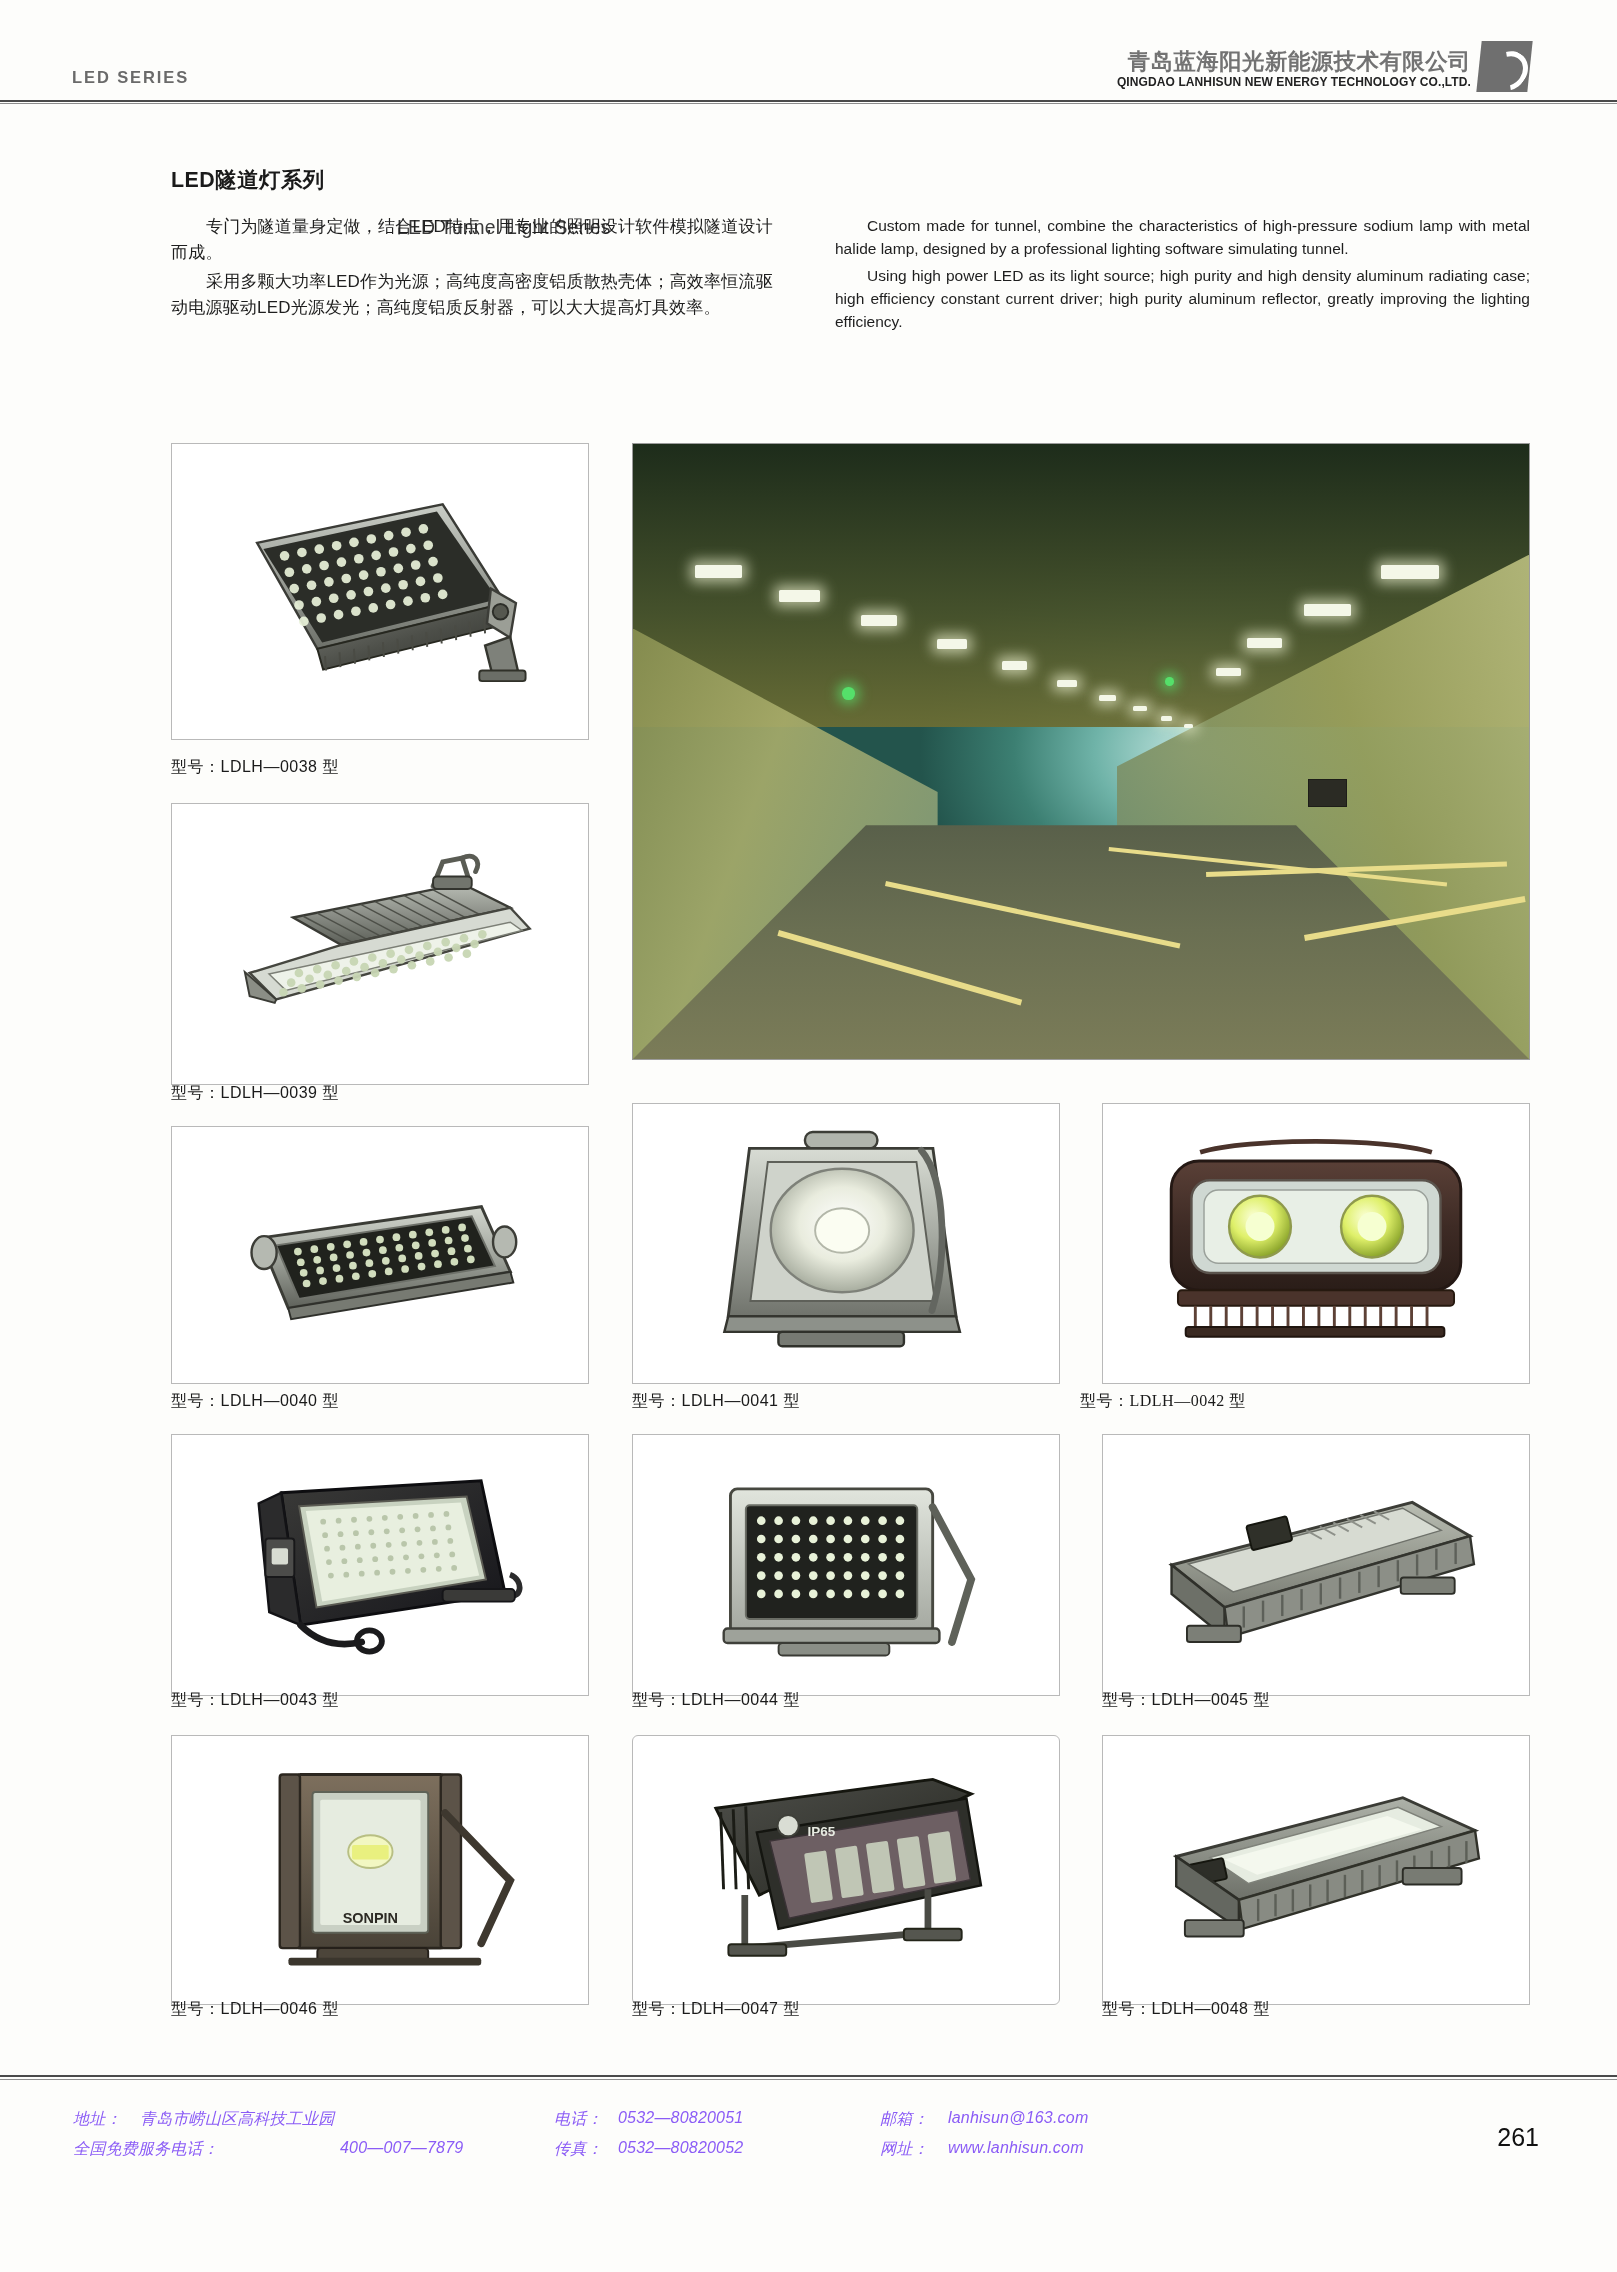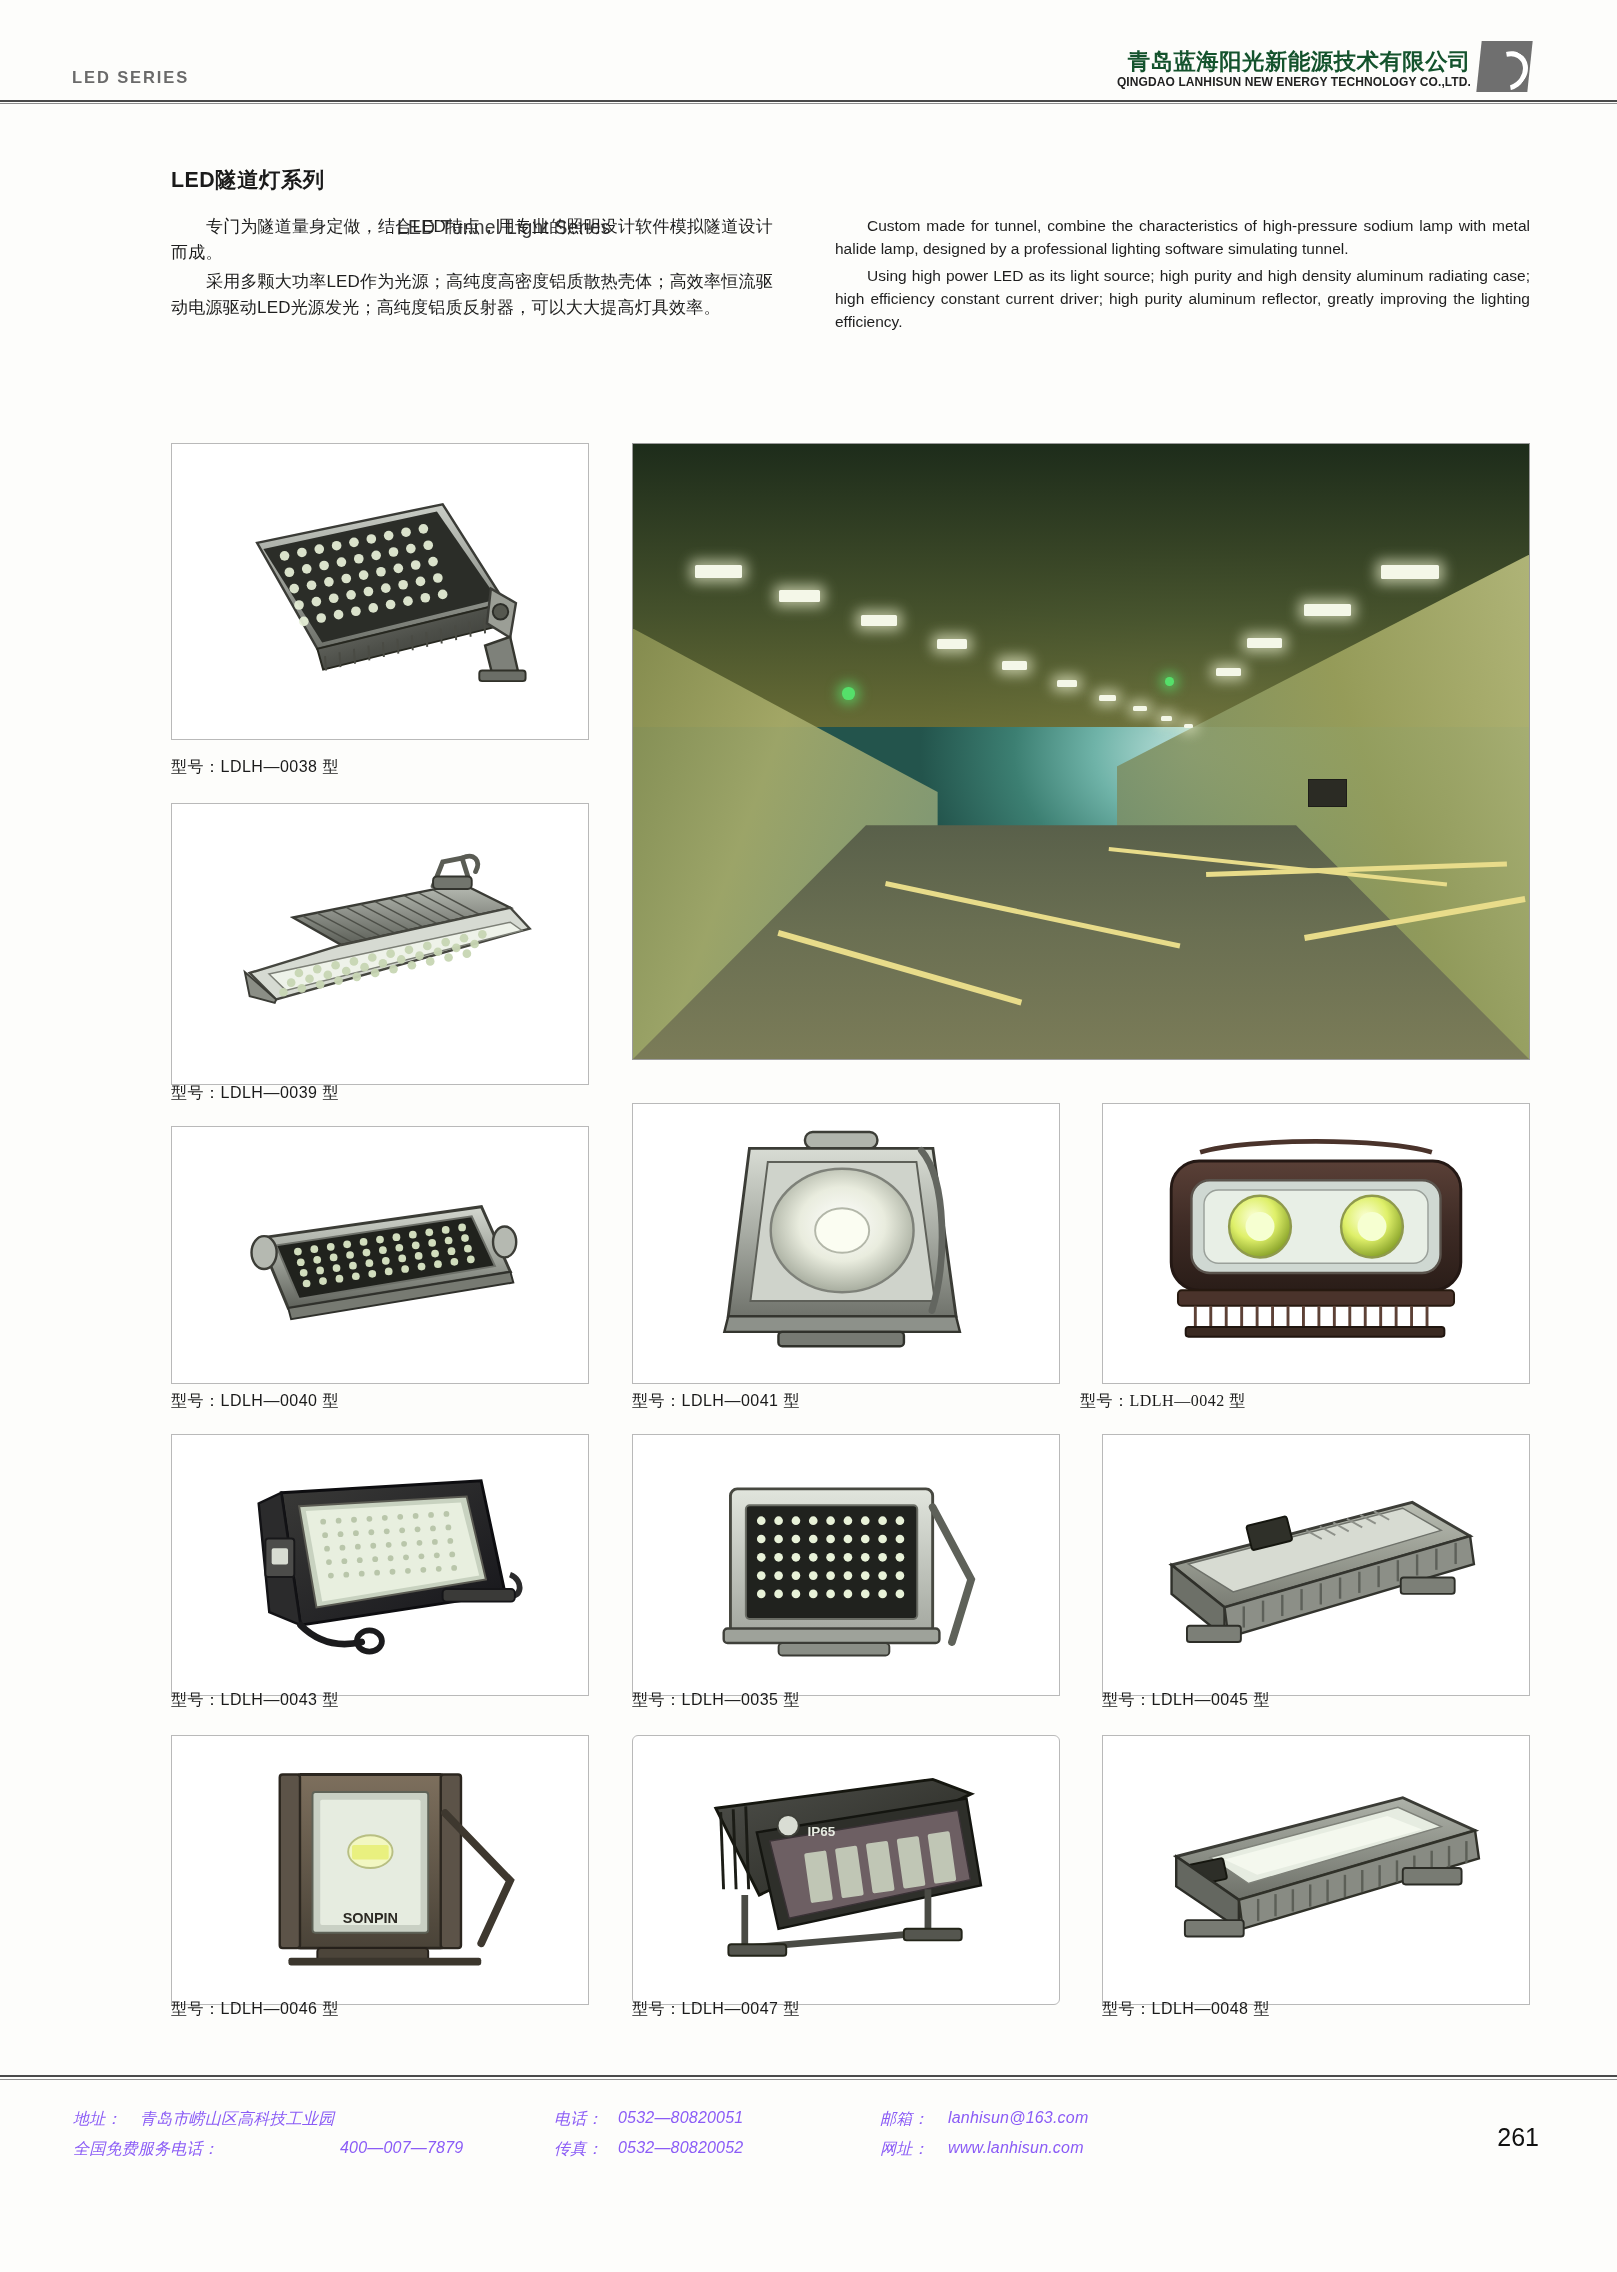--- a/index.html
+++ b/index.html
@@ -35,21 +35,21 @@
     font-size: 16.5px;
     letter-spacing: 1.9px;
     color: #6a6a6a;
     font-weight: 700;
   }
   .header-company-cn {
     position: absolute;
     right: 146px; top: 46px;
     font-size: 22.4px;
     font-weight: 700;
-    color: #14532d;
+    color: #737373;
     letter-spacing: 0.5px;
     white-space: nowrap;
   }
   .header-company-en {
     position: absolute;
     right: 146px; top: 75px;
     font-size: 12px;
     font-weight: 700;
     color: #222;
     letter-spacing: 0.1px;
@@ -751,21 +751,21 @@
           <circle cx="480" cy="178" r="9"></circle>
             <circle cx="516" cy="178" r="9"></circle>
             <circle cx="552" cy="178" r="9"></circle>
         </g>
       </g>
       <rect x="186" y="402" width="448" height="30" rx="8" fill="#9ea29a" stroke="#3f403a" stroke-width="5"></rect>
       <path d="M620,150 L700,300 L660,430" fill="none" stroke="#5e6159" stroke-width="16" stroke-linecap="round"></path>
       <rect x="300" y="432" width="230" height="26" rx="8" fill="#8a8e86" stroke="#3a3b35" stroke-width="4"></rect>
     </svg>
   </div>
-  <div class="cap" style="left:632px; top:1690px;">型号：LDLH—0035 型</div>
+  <div class="cap" style="left:632px; top:1690px;">型号：LDLH—0044 型</div>
 
   <div class="fig" style="left:1102px; top:1434px; width:428px; height:262px;">
     <svg class="lamp-wrap" viewBox="0 0 880 540" preserveAspectRatio="xMidYMid meet">
       <defs>
         <linearGradient id="g45" x1="0" y1="0" x2="0" y2="1">
           <stop offset="0" stop-color="#b9bdb2"></stop>
             <stop offset="1" stop-color="#7a7d74"></stop>
         </linearGradient>
       </defs>
       <polygon points="140,270 640,140 760,210 250,358" fill="url(#g45)" stroke="#3c3d37" stroke-width="6"></polygon>

